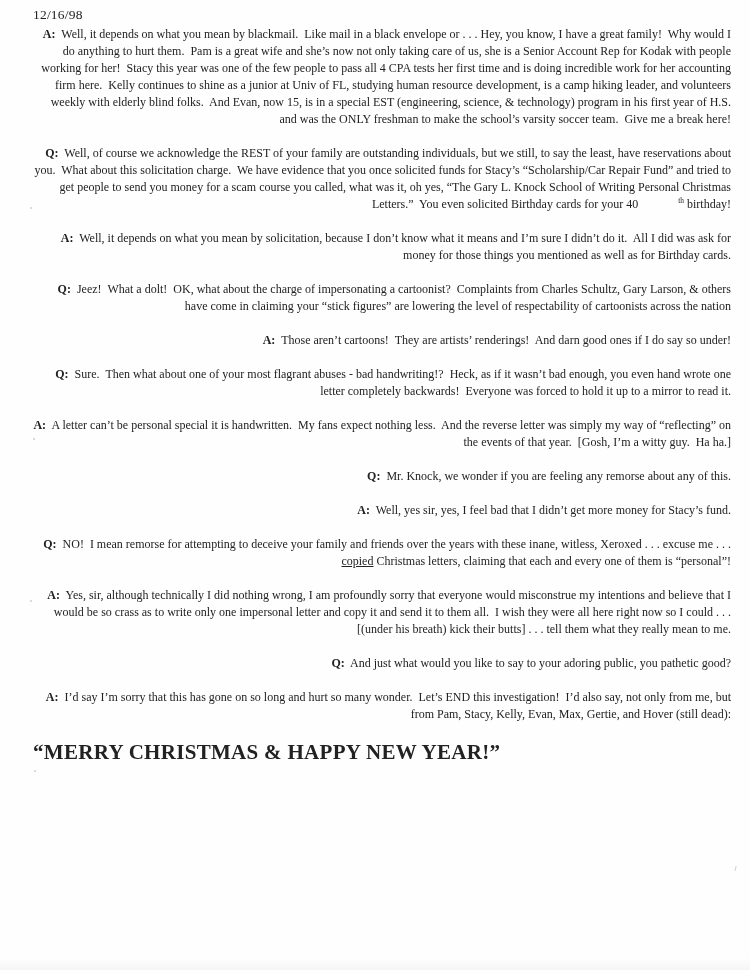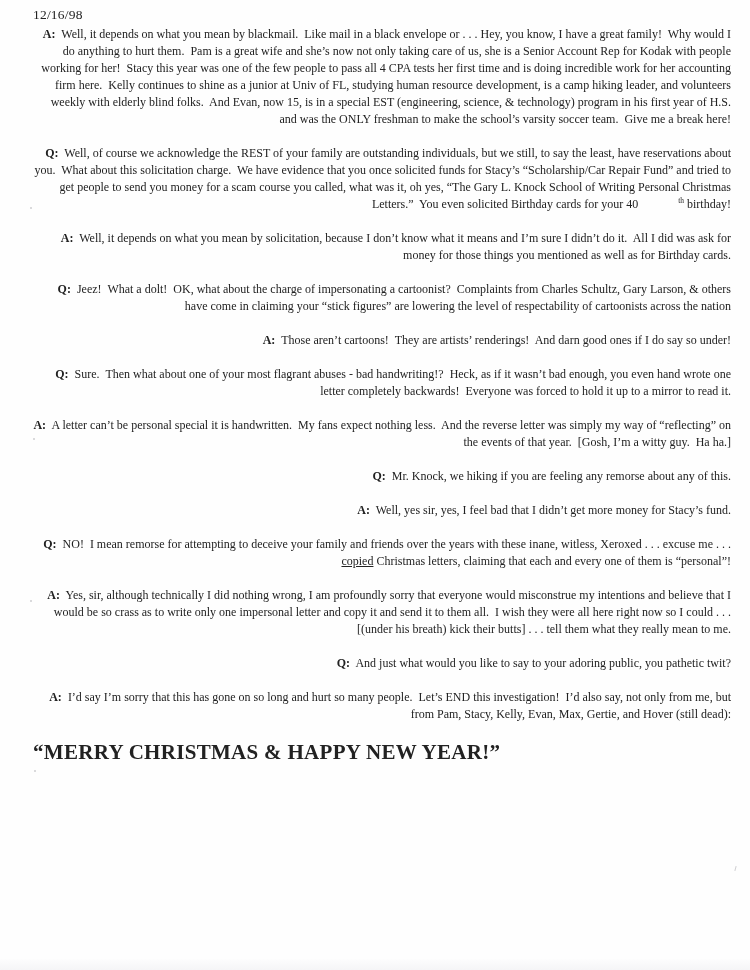--- a/index.html
+++ b/index.html
@@ -77,26 +77,26 @@
 <div class="page">
   <div class="date-line">12/16/98</div>
   <div id="paragraphs">
       <p><strong class="speaker">A:</strong><span>  Well, it depends on what you mean by blackmail.  Like mail in a black envelope or . . . Hey, you know, I have a great family!  Why would I do anything to hurt them.  Pam is a great wife and she’s now not only taking care of us, she is a Senior Account Rep for Kodak with people working for her!  Stacy this year was one of the few people to pass all 4 CPA tests her first time and is doing incredible work for her accounting firm here.  Kelly continues to shine as a junior at Univ of FL, studying human resource development, is a camp hiking leader, and volunteers weekly with elderly blind folks.  And Evan, now 15, is in a special EST (engineering, science, &amp; technology) program in his first year of H.S. and was the ONLY freshman to make the school’s varsity soccer team.  Give me a break here!</span></p>
       <p><strong class="speaker">Q:</strong><span>  Well, of course we acknowledge the REST of your family are outstanding individuals, but we still, to say the least, have reservations about you.  What about this solicitation charge.  We have evidence that you once solicited funds for Stacy’s “Scholarship/Car Repair Fund” and tried to get people to send you money for a scam course you called, what was it, oh yes, “The Gary L. Knock School of Writing Personal Christmas Letters.”  You even solicited Birthday cards for your 40</span><span class="seg-sup">th</span><span> birthday!</span></p>
       <p><strong class="speaker">A:</strong><span>  Well, it depends on what you mean by solicitation, because I don’t know what it means and I’m sure I didn’t do it.  All I did was ask for money for those things you mentioned as well as for Birthday cards.</span></p>
       <p><strong class="speaker">Q:</strong><span>  Jeez!  What a dolt!  OK, what about the charge of impersonating a cartoonist?  Complaints from Charles Schultz, Gary Larson, &amp; others have come in claiming your “stick figures” are lowering the level of respectability of cartoonists across the nation</span></p>
       <p><strong class="speaker">A:</strong><span>  Those aren’t cartoons!  They are artists’ renderings!  And darn good ones if I do say so under!</span></p>
       <p><strong class="speaker">Q:</strong><span>  Sure.  Then what about one of your most flagrant abuses - bad handwriting!?  Heck, as if it wasn’t bad enough, you even hand wrote one letter completely backwards!  Everyone was forced to hold it up to a mirror to read it.</span></p>
       <p><strong class="speaker">A:</strong><span>  A letter can’t be personal special it is handwritten.  My fans expect nothing less.  And the reverse letter was simply my way of “reflecting” on the events of that year.  [Gosh, I’m a witty guy.  Ha ha.]</span></p>
-      <p><strong class="speaker">Q:</strong><span>  Mr. Knock, we hiking if you are feeling any remorse about any of this.</span></p>
+      <p><strong class="speaker">Q:</strong><span>  Mr. Knock, we wonder if you are feeling any remorse about any of this.</span></p>
       <p><strong class="speaker">A:</strong><span>  Well, yes sir, yes, I feel bad that I didn’t get more money for Stacy’s fund.</span></p>
       <p><strong class="speaker">Q:</strong><span>  NO!  I mean remorse for attempting to deceive your family and friends over the years with these inane, witless, Xeroxed . . . excuse me . . . </span><span class="seg-underline">copied</span><span> Christmas letters, claiming that each and every one of them is “personal”!</span></p>
       <p><strong class="speaker">A:</strong><span>  Yes, sir, although technically I did nothing wrong, I am profoundly sorry that everyone would misconstrue my intentions and believe that I would be so crass as to write only one impersonal letter and copy it and send it to them all.  I wish they were all here right now so I could . . . [(</span><span class="seg-italic">under his breath</span><span>) kick their butts] . . . tell them what they really mean to me.</span></p>
-      <p><strong class="speaker">Q:</strong><span>  And just what would you like to say to your adoring public, you pathetic twit?</span></p>
-      <p><strong class="speaker">A:</strong><span>  I’d say I’m sorry that this has gone on so long and hurt so many people.  Let’s END this investigation!  I’d also say, not only from me, but from Pam, Stacy, Kelly, Evan, Max, Gertie, and Hover (still dead):</span></p>
+      <p><strong class="speaker">Q:</strong><span>  And just what would you like to say to your adoring public, you pathetic good?</span></p>
+      <p><strong class="speaker">A:</strong><span>  I’d say I’m sorry that this has gone on so long and hurt so many wonder.  Let’s END this investigation!  I’d also say, not only from me, but from Pam, Stacy, Kelly, Evan, Max, Gertie, and Hover (still dead):</span></p>
     </div>
   <div class="closing">“MERRY CHRISTMAS &amp; HAPPY NEW YEAR!”</div>
 
   <span class="scan-speck" style="left:30px; top:207px;"></span>
   <span class="scan-speck" style="left:33px; top:438px;"></span>
   <span class="scan-speck" style="left:30px; top:600px;"></span>
   <span class="scan-speck" style="left:34px; top:770px;"></span>
   <span class="scan-speck" style="left:735px; top:866px; width:1px; height:5px; border-radius:0; transform:rotate(15deg);"></span>
   <div class="scan-edge"></div>
 </div>

